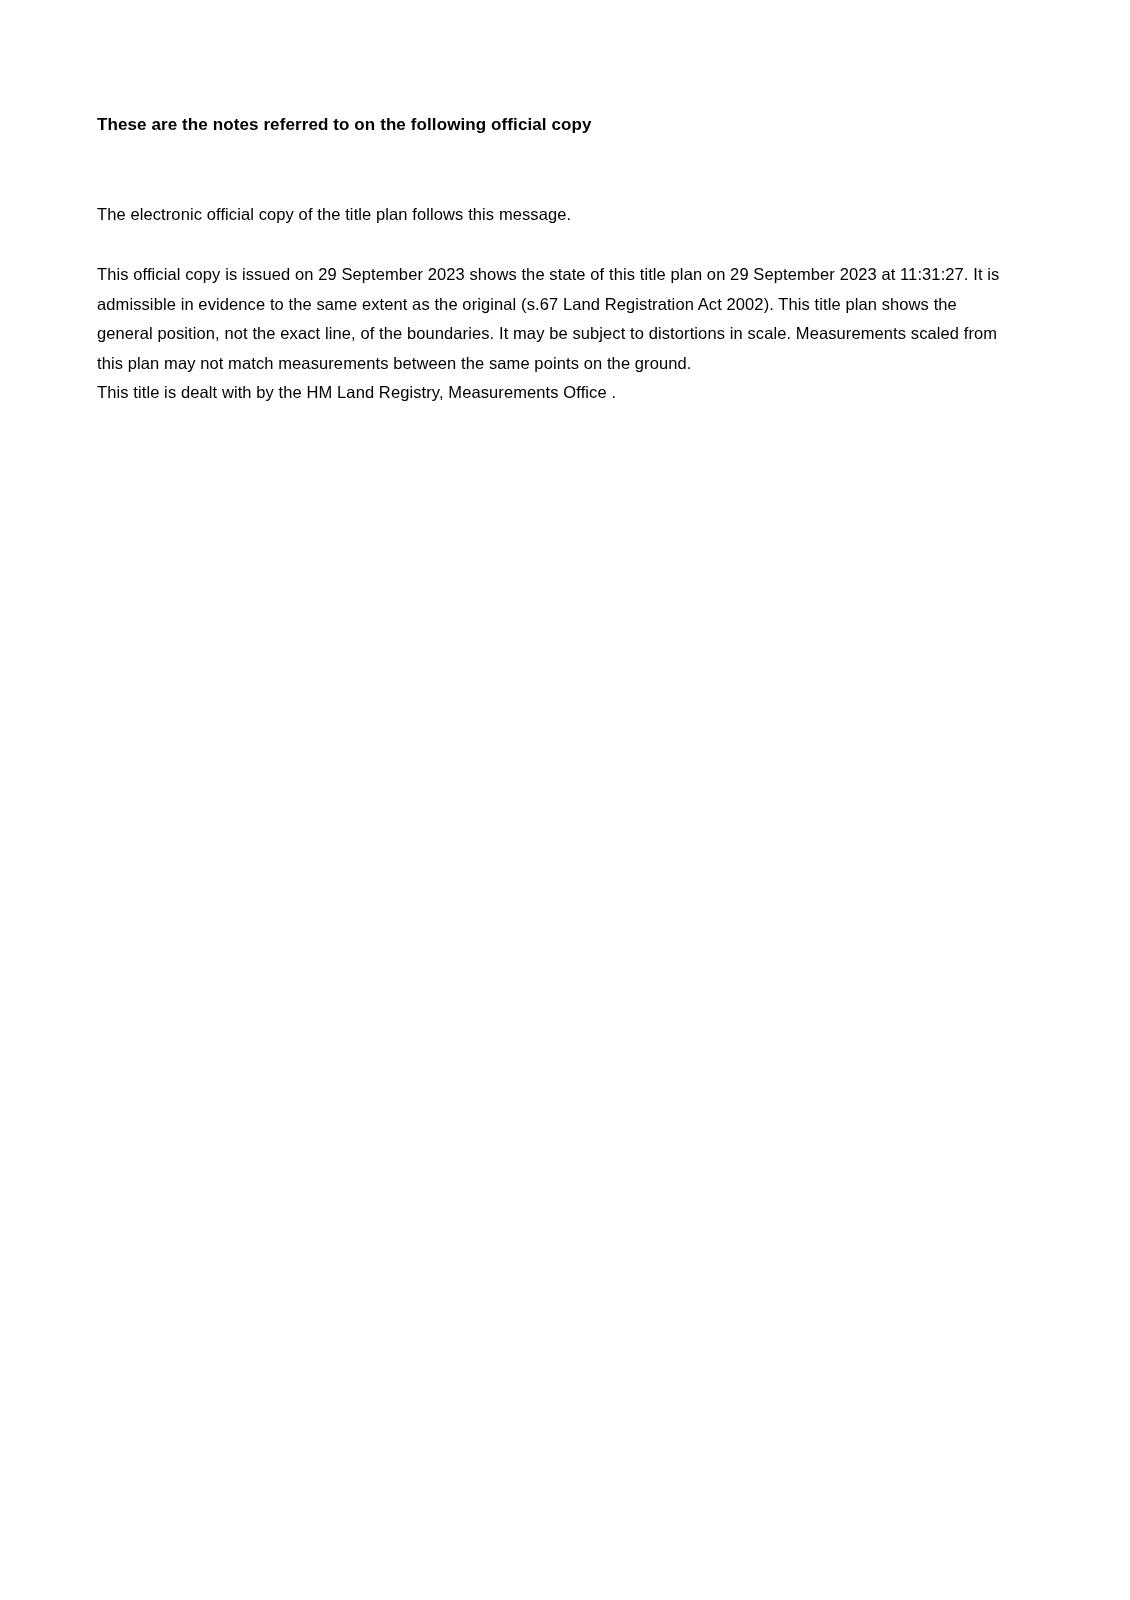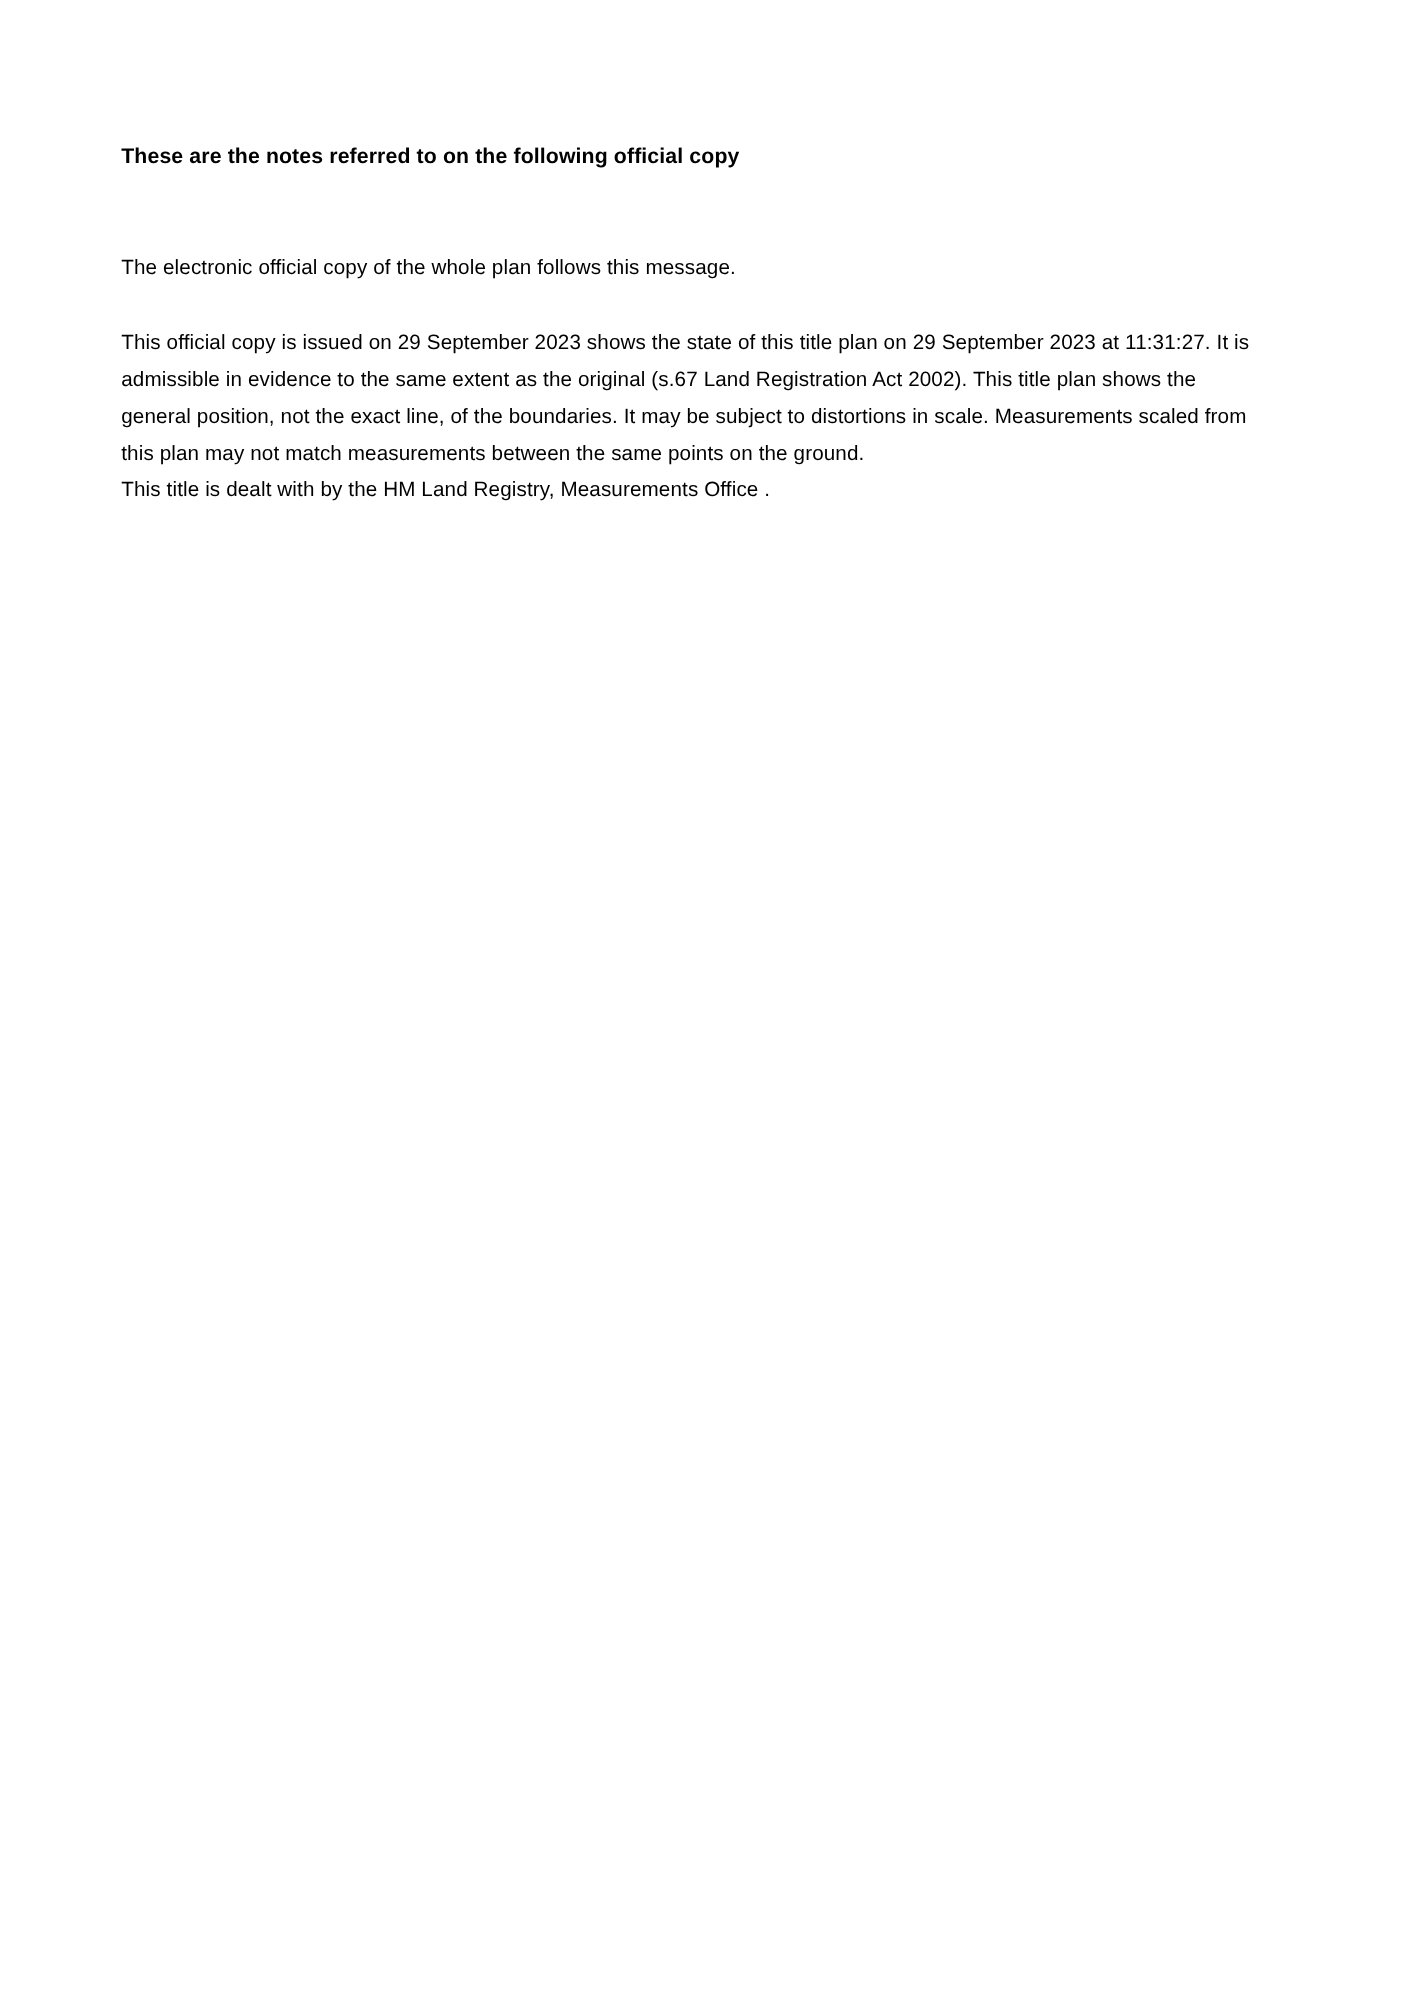--- a/index.html
+++ b/index.html
@@ -44,21 +44,21 @@
     margin-top: 31px;
   }
 </style>
 </head>
 <body>
 
 <div class="page">
   <div class="content">
     <h1 class="doc-heading">These are the notes referred to on the following official copy</h1>
 
-    <p class="para">The electronic official copy of the whole plan follows this message.</p>
+    <p class="para">The electronic official copy of the title plan follows this message.</p>
 
 
 
     <p class="para no-gap">This official copy is issued on 29 September 2023 shows the state of this title plan on 29 September 2023 at 11:31:27. It is admissible in evidence to the same extent as the original (s.67 Land Registration Act 2002). This title plan shows the general position, not the exact line, of the boundaries. It may be subject to distortions in scale. Measurements scaled from this plan may not match measurements between the same points on the ground.</p>
 
     <p class="para">This title is dealt with by the HM Land Registry, Measurements Office .</p>
 
   </div>
 </div>
 

